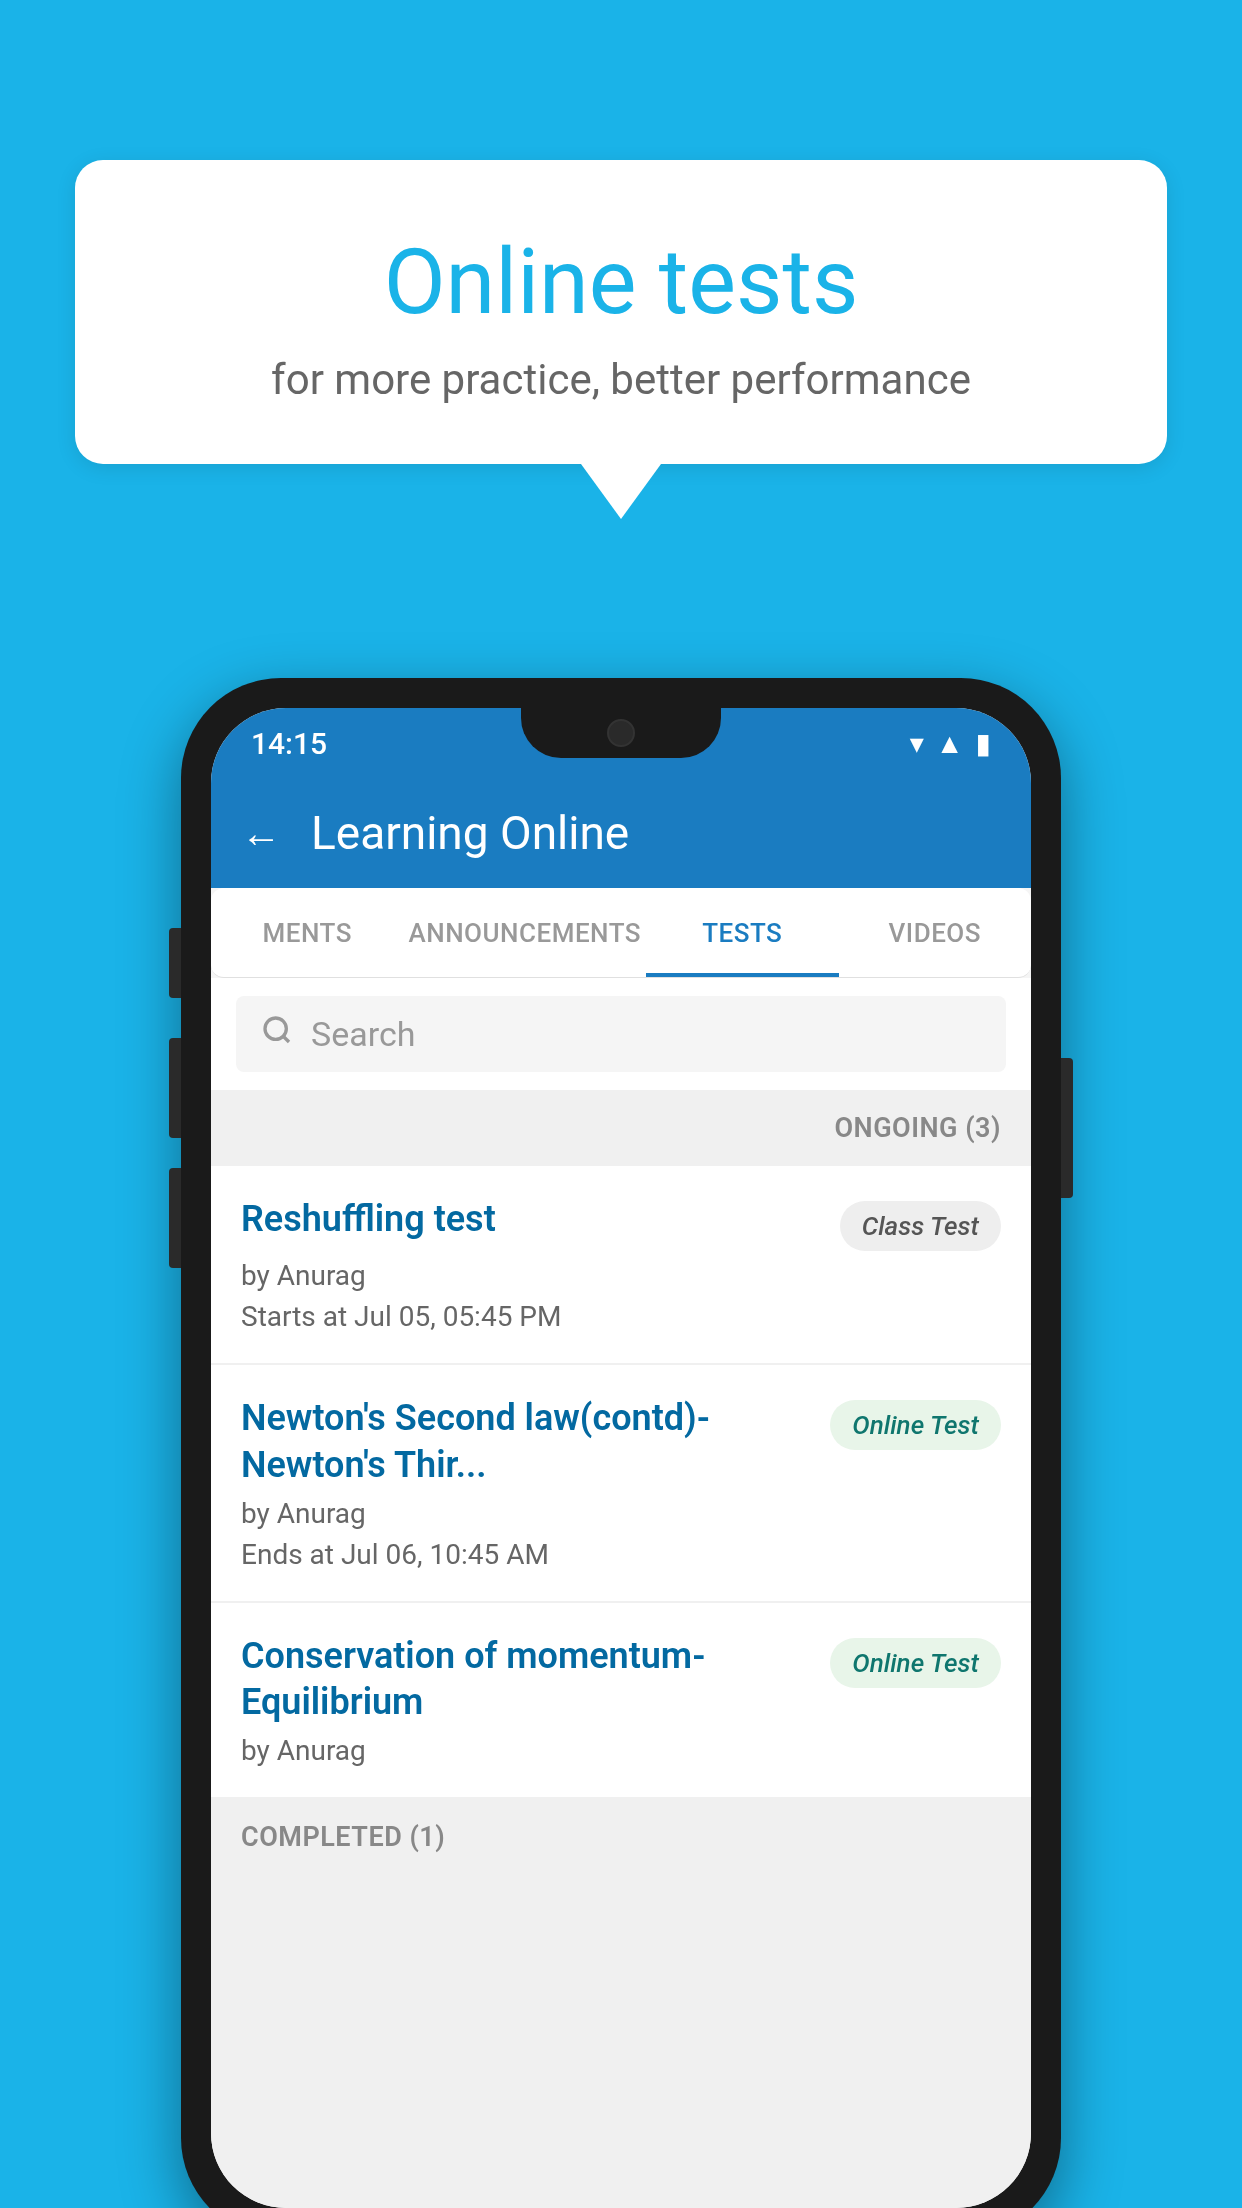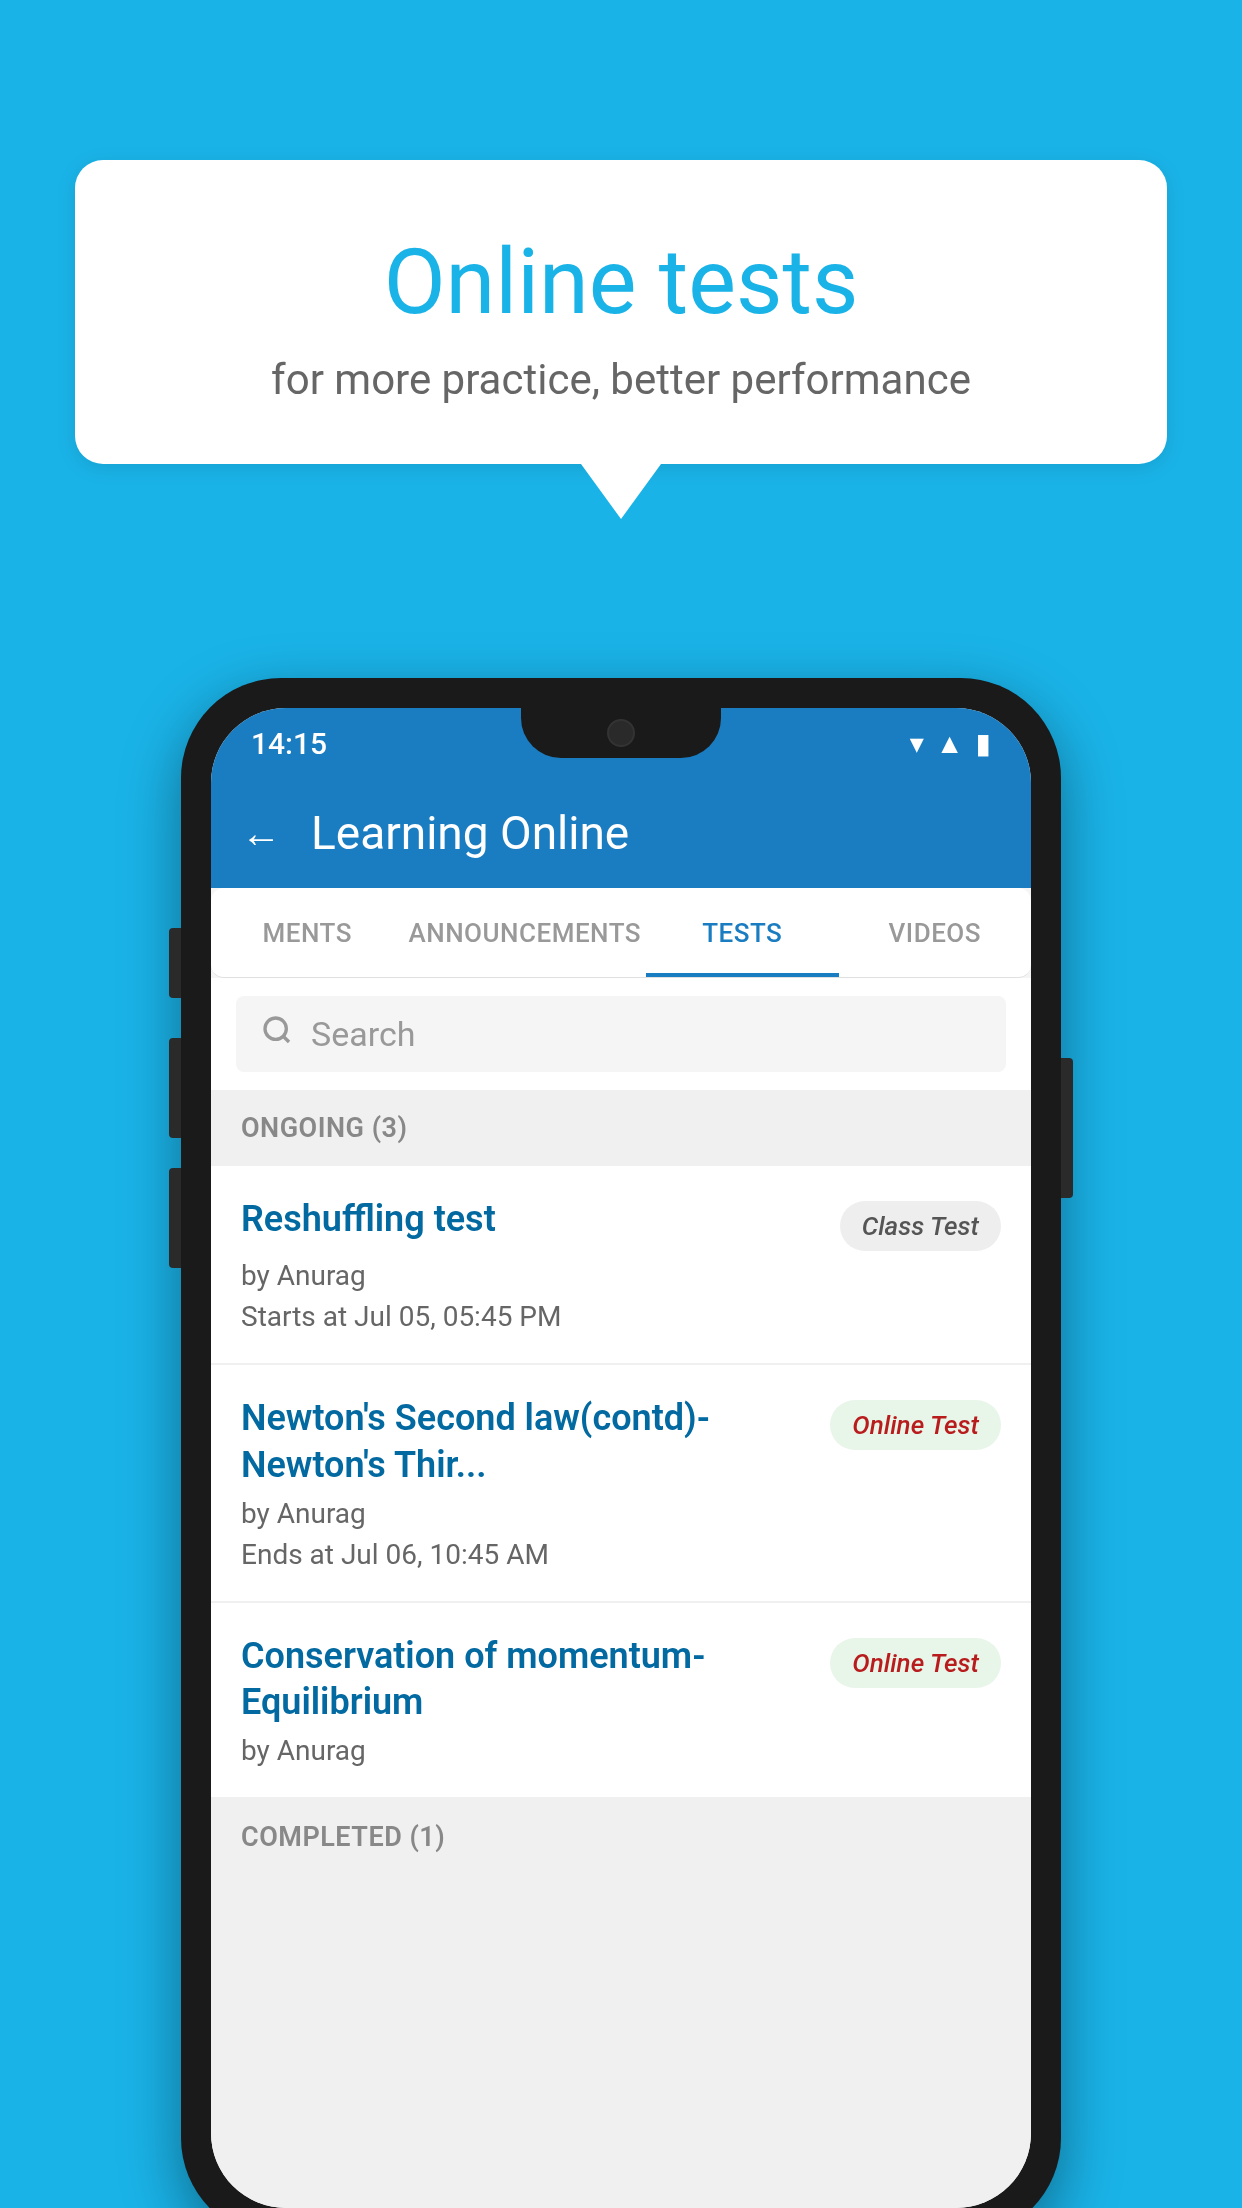--- a/index.html
+++ b/index.html
@@ -232,20 +232,21 @@
     }
 
     
     .section-header {
       padding: 22px 30px;
       font-size: 27px;
       color: #888;
       font-weight: 600;
       letter-spacing: 0.5px;
       background: #f0f0f0;
+      text-align: right;
     }
 
     
     .test-card {
       background: white;
       padding: 30px;
       margin-bottom: 2px;
       display: flex;
       flex-direction: column;
       gap: 8px;
@@ -277,21 +278,21 @@
       font-style: italic;
     }
 
     .badge-class {
       background: #eeeeee;
       color: #555;
     }
 
     .badge-online {
       background: #e8f5e9;
-      color: #b91c1c;
+      color: #0f766e;
     }
 
     .test-author {
       font-size: 28px;
       color: #666;
     }
 
     .test-date {
       font-size: 28px;
       color: #666;

